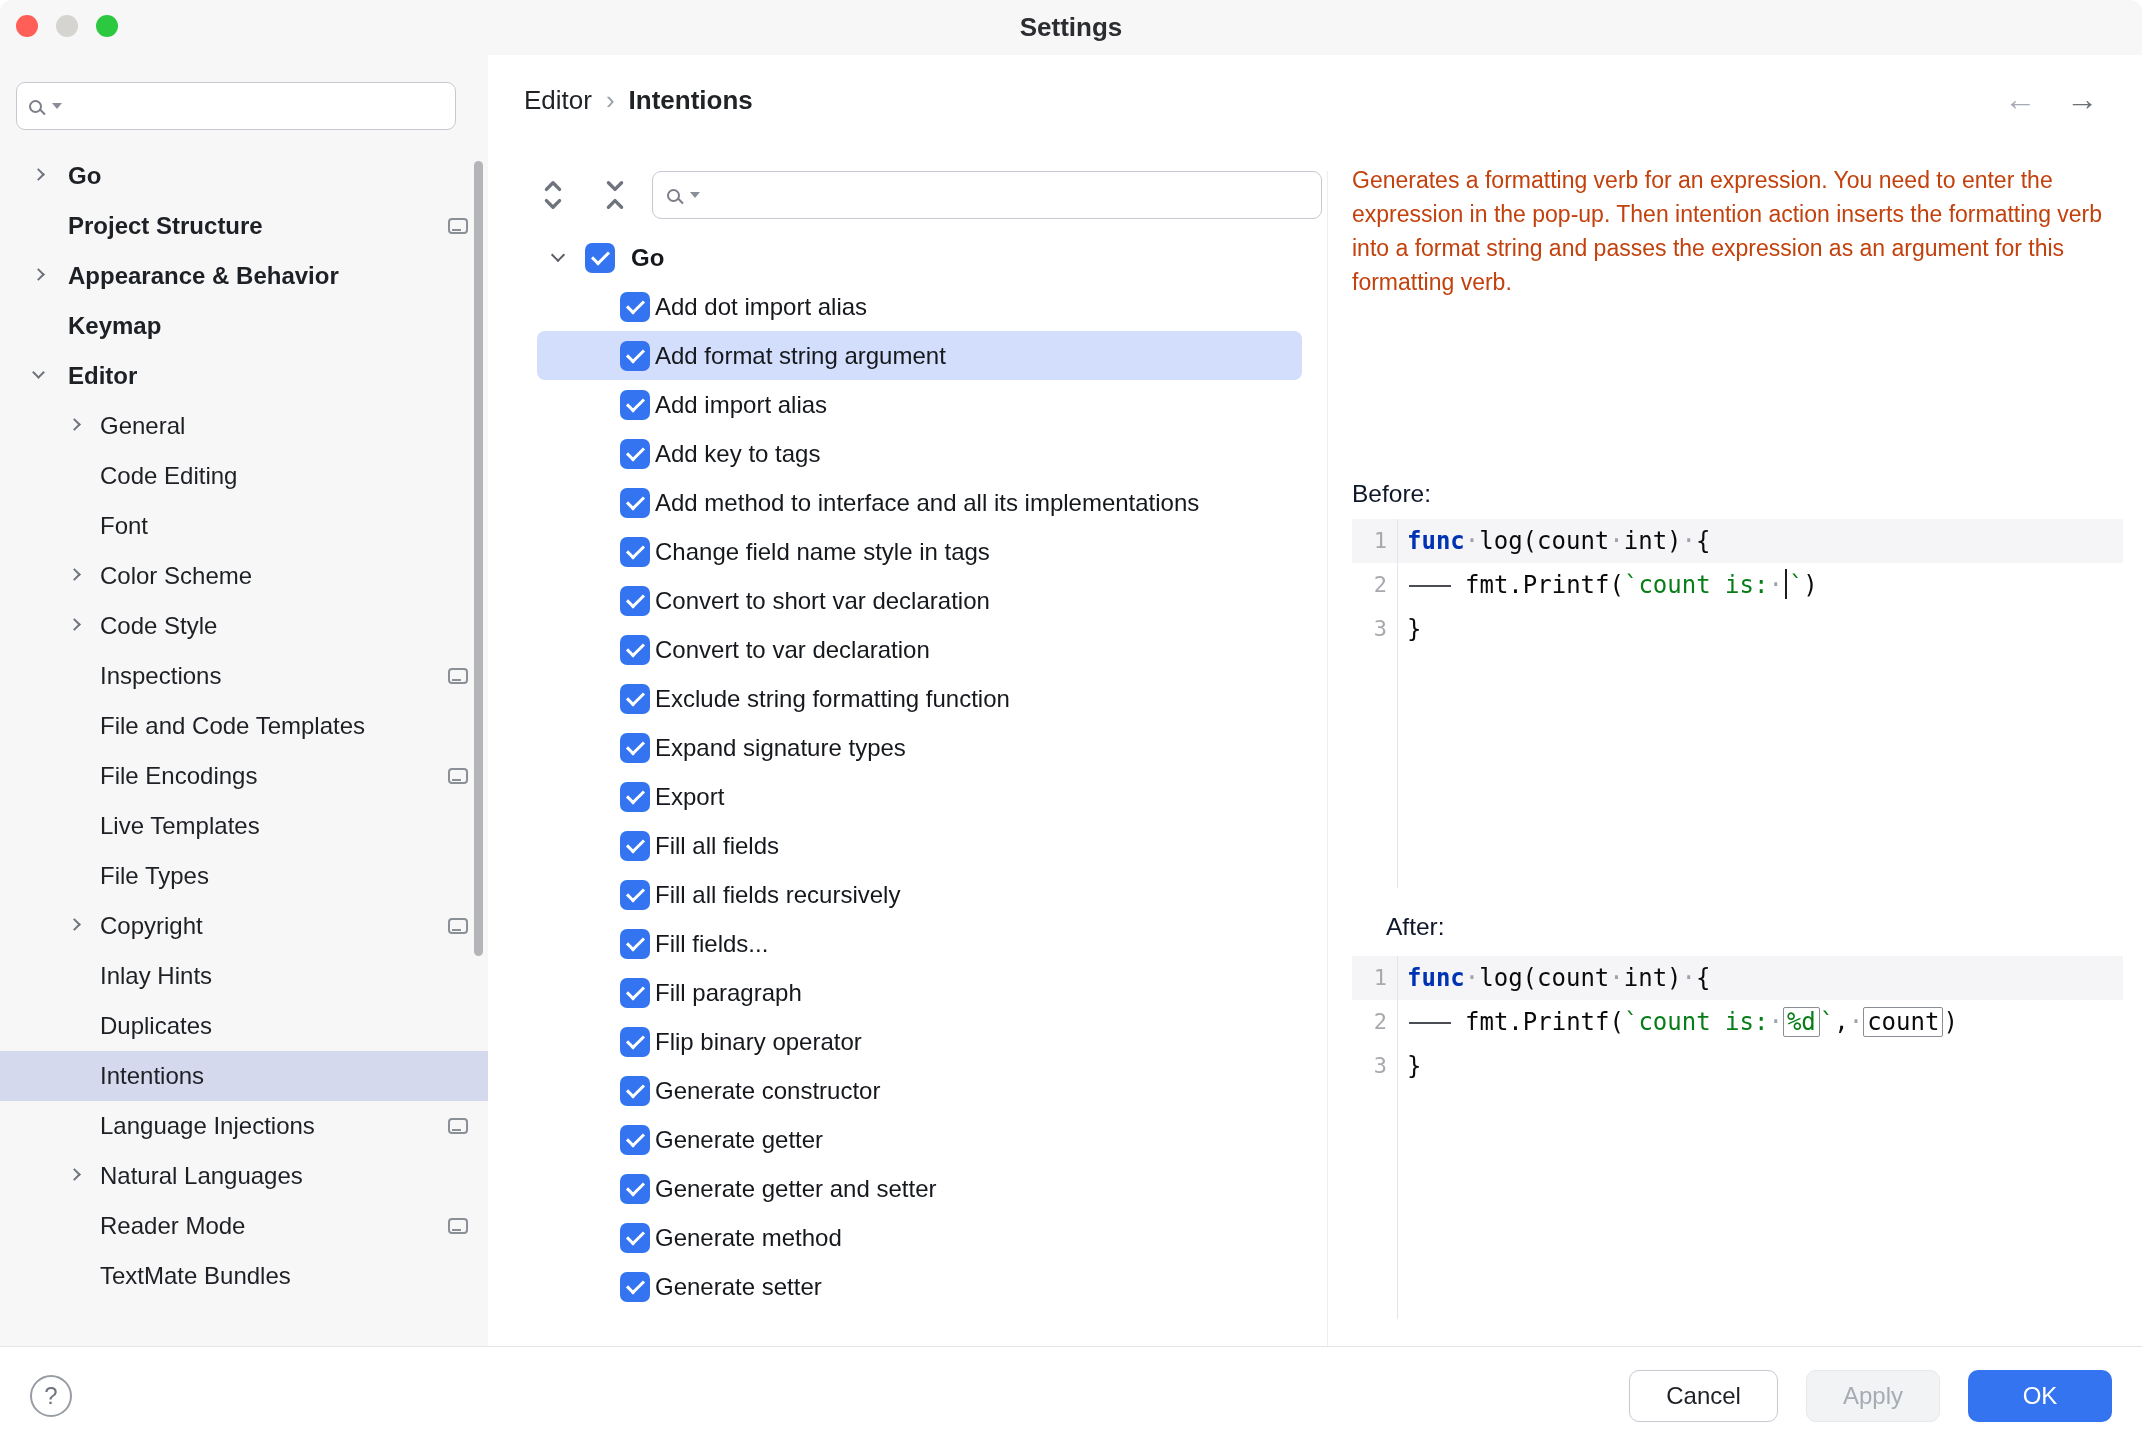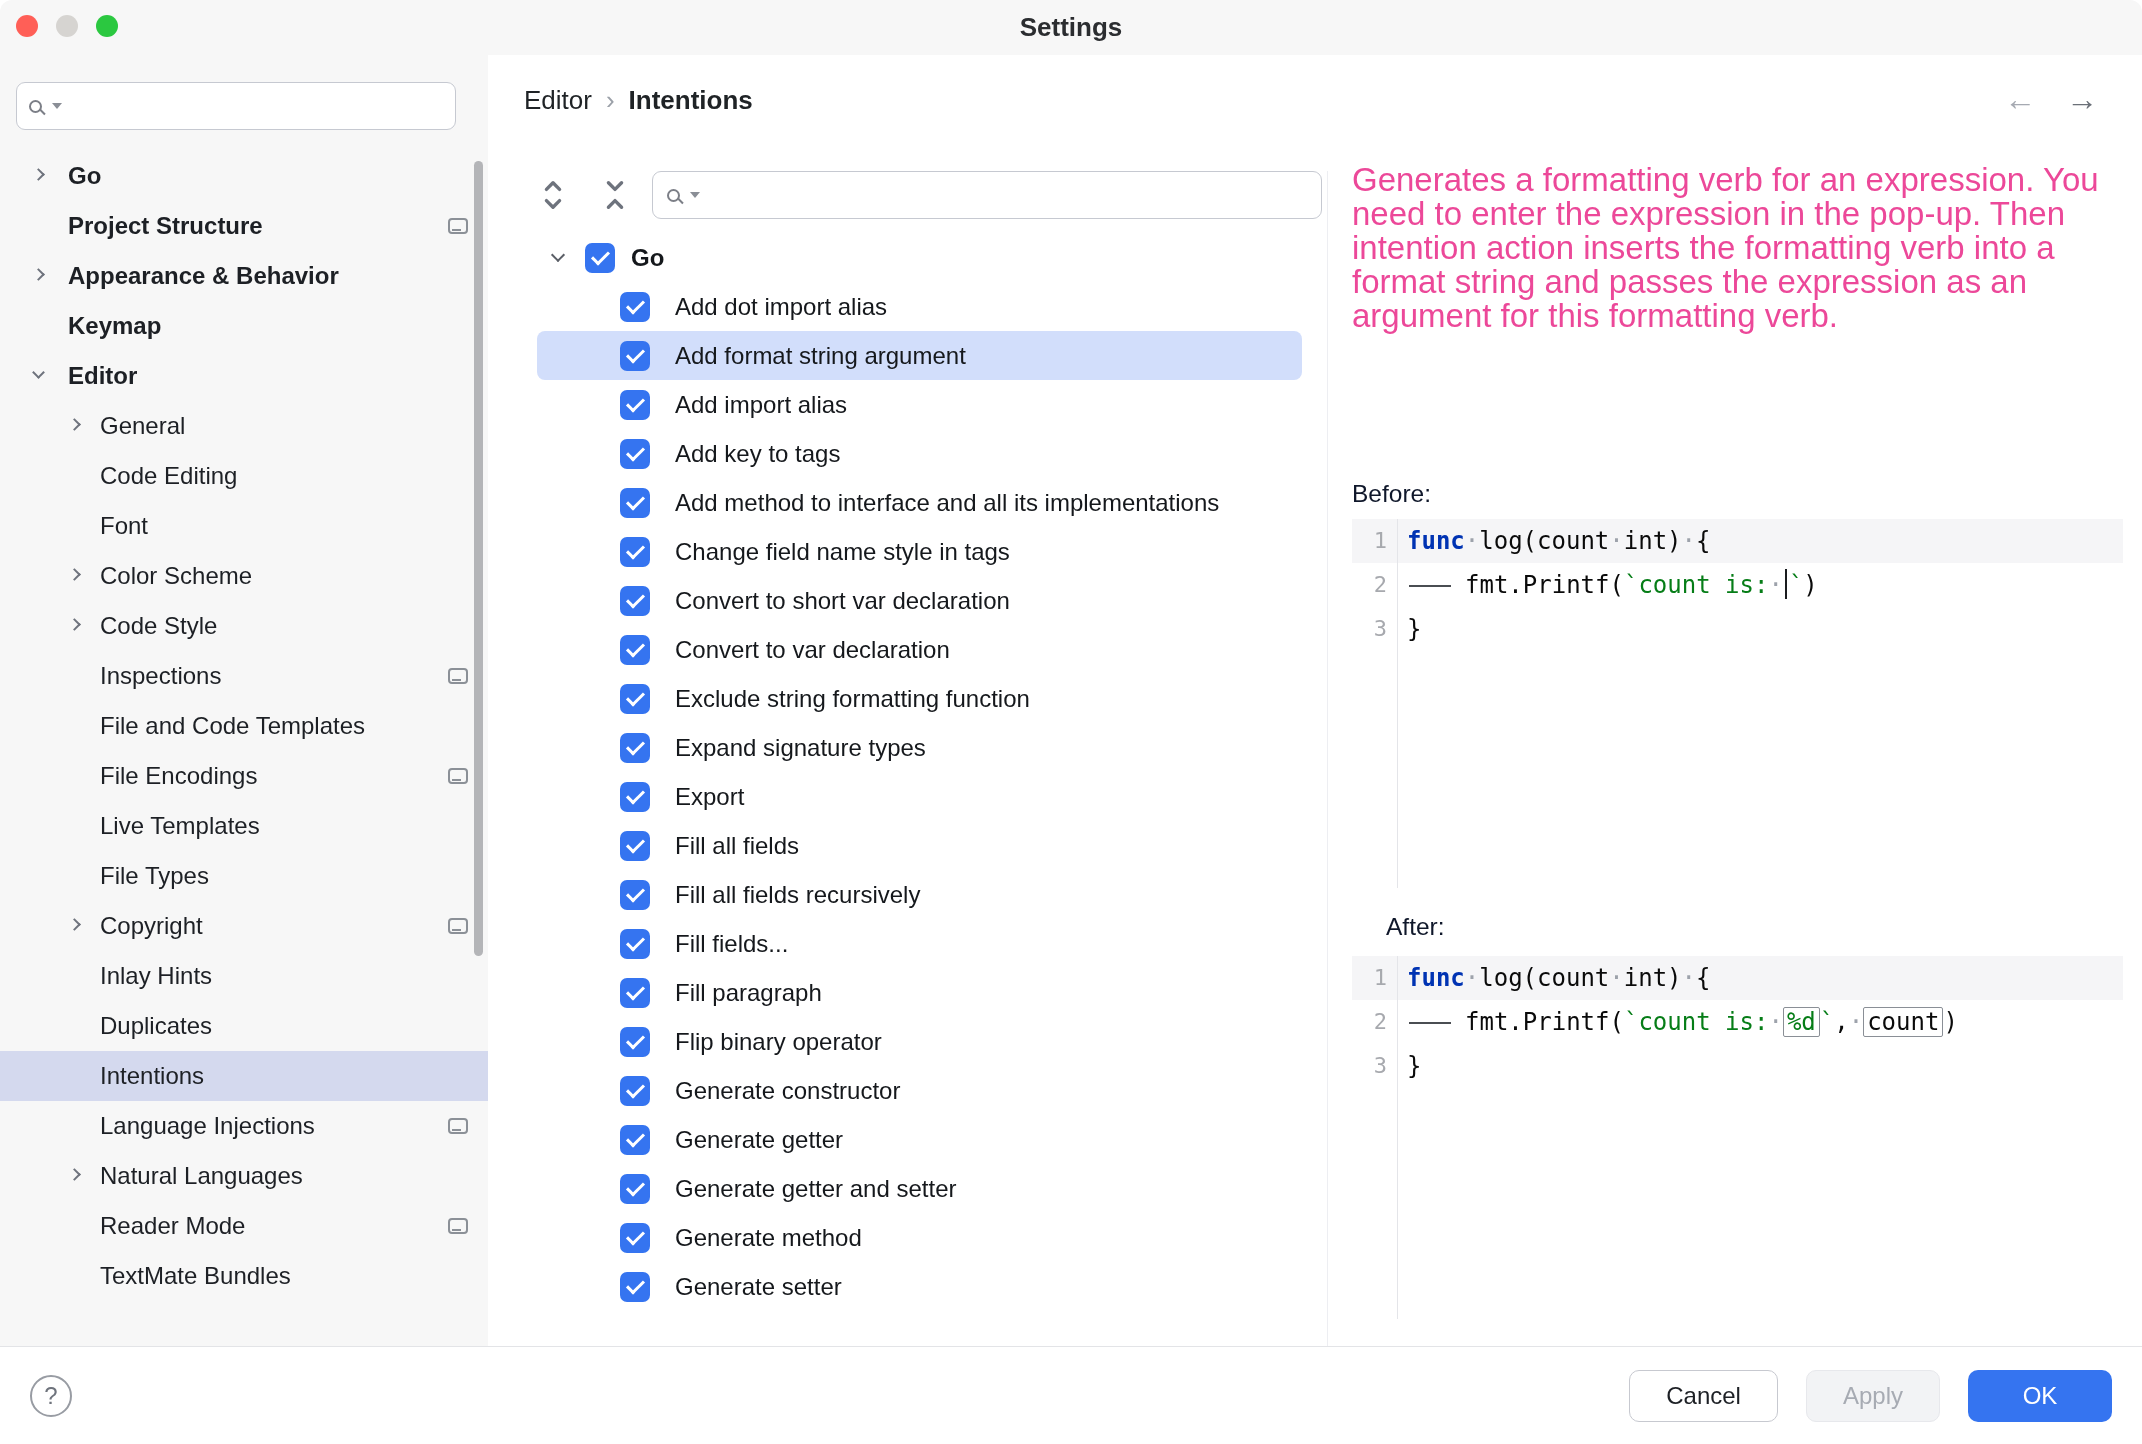--- a/index.html
+++ b/index.html
@@ -54,29 +54,29 @@
   .tool.collapse{ left:110px; }
   .tool svg{ display:block; }
 
   .main-search{ position:absolute; left:164px; top:116px; width:670px; height:48px; background:#fff; border:1px solid #c6c9d1; border-radius:9px; display:flex; align-items:center; padding:0 14px; }
 
   .ilist{ position:absolute; left:22px; top:178px; width:817px; height:1113px; overflow:hidden; }
   .irow{ height:49px; display:flex; align-items:center; font-size:24px; position:relative; color:#15181c; }
   .irow.group{ padding-left:75px; }
   .irow.group .ilabel{ margin-left:16px; font-weight:bold; }
   .irow.item{ padding-left:110px; }
-  .irow.item .ilabel{ margin-left:25px; white-space:nowrap;text-align:right; }
+  .irow.item .ilabel{ margin-left:5px; white-space:nowrap;text-align:right; }
   .irow.selected{ background:var(--sel-list); border-radius:8px; margin-left:27px; margin-right:25px; padding-left:83px; }
   .tchev{ position:absolute; left:43px; top:17px; width:10px; height:10px; border-right:2px solid #5a5e66; border-bottom:2px solid #5a5e66; transform:rotate(45deg); }
   .cb{ width:30px; height:30px; border-radius:7px; background:var(--accent); position:relative; flex-shrink:0; }
   .cb::after{ content:''; position:absolute; left:7px; top:8px; width:14px; height:7px; border-left:3px solid #fff; border-bottom:3px solid #fff; transform:rotate(-45deg); }
 
   .vsep{ position:absolute; left:839px; top:116px; height:1175px; width:1px; background:#edeef2; }
 
-  .desc{ position:absolute; left:864px; top:108px; width:760px; font-size:33px; line-height:34px; color:#ec4899; }
+  .desc{ position:absolute; left:864px; top:108px; width:760px; font-size:23px; line-height:34px; color:#c2410c; }
   .code-label{ position:absolute; left:864px; font-size:24.5px; color:#0f172a; }
   #before-label{ top:425px; }
   #after-label{ top:858px;margin-left:34px; }
 
   .codeblock{ position:absolute; left:864px; width:771px; background:#fff; display:flex; font-family:"DejaVu Sans Mono","Liberation Mono",monospace; font-size:24px; }
   #before-block{ top:464px; height:369px; }
   #after-block{ top:901px; height:363px; }
   .codeblock::before{ content:''; position:absolute; left:0; top:0; right:0; height:44px; background:#f5f5f7; }
   .gutter{ position:relative; z-index:1; width:46px; border-right:1px solid #e4e5e9; display:flex; flex-direction:column; align-items:flex-end; padding-right:10px; color:#a7a9ae; }
   .gutter div{ height:44px; line-height:44px; font-size:22px; }

